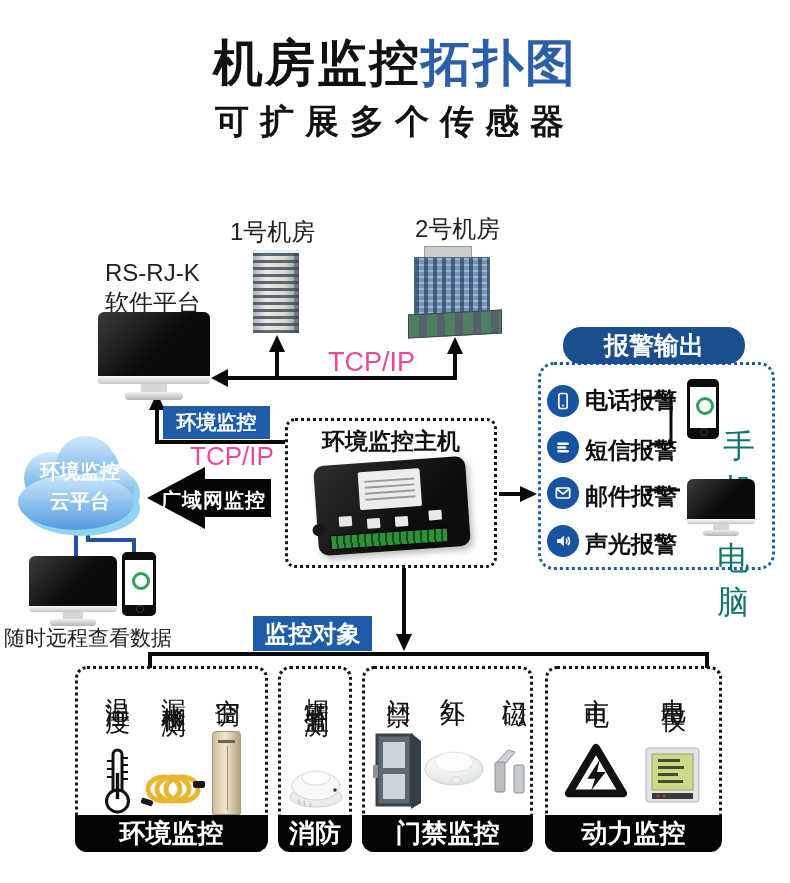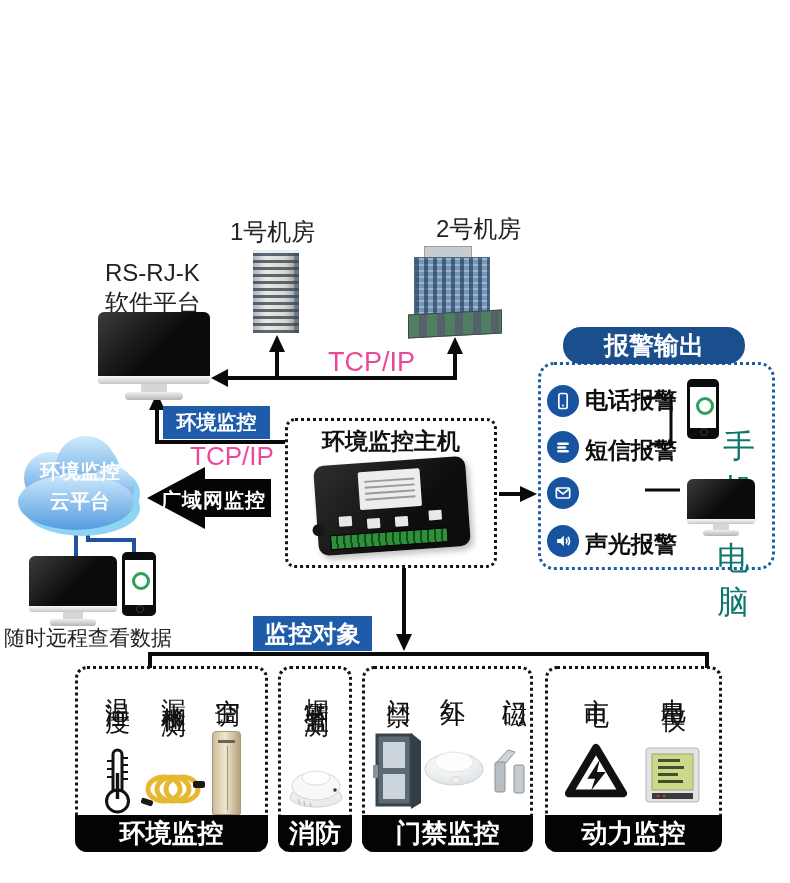--- a/index.html
+++ b/index.html
@@ -118,23 +118,29 @@
       <polygon points="157,393 149,410 165,410"></polygon>
       <polygon points="537,494 520,486 520,502"></polygon>
       <polygon points="404,651 396,634 412,634"></polygon>
     </g>
     <g stroke="#2151a3" stroke-width="4" fill="none">
       <path d="M76,526 V556"></path>
       <path d="M88,524 V540 H134 V552"></path>
     </g>
   </svg>
 
+  <div class="header">
+    <div class="title">
+      <span>机房监控</span><span class="blue">拓扑图</span>
+    </div>
+    <div class="subtitle">可扩展多个传感器</div>
+  </div>
 
   <div class="lbl center" style="left:230px;top:216px;width:96px;">1号机房</div>
-  <div class="lbl center" style="left:415px;top:213px;width:96px;margin-left:21px;">2号机房</div>
+  <div class="lbl center" style="left:415px;top:213px;width:96px;">2号机房</div>
   <div class="b1"></div>
   <div class="b2">
     <div class="b2-roof"></div>
     <div class="b2-main"></div>
     <div class="b2-base"></div>
   </div>
 
   <div class="lbl center" style="left:105px;top:258px;width:130px;line-height:1.25;">
     <div>RS-RJ-K</div>
     <div>软件平台</div>
@@ -229,20 +235,21 @@
         </svg>
     </div>
     <div class="al-item-label" style="left:44px;top:70px;">短信报警</div>
 
     <div class="al-item-circle" style="left:6px;top:112px;">
       <svg width="20" height="20" viewBox="0 0 24 24">
           <rect x="4" y="6" width="16" height="12" rx="1.5" fill="none" stroke="#fff" stroke-width="2"></rect>
           <path d="M5,7.5 12,13 19,7.5" stroke="#fff" stroke-width="2" fill="none"></path>
         </svg>
     </div>
+    <div class="al-item-label" style="left:44px;top:116px;">邮件报警</div>
 
     <div class="al-item-circle" style="left:6px;top:160px;">
       <svg width="20" height="20" viewBox="0 0 24 24">
           <polygon points="5,9.5 9,9.5 13,5.5 13,18.5 9,14.5 5,14.5" fill="#fff"></polygon>
           <path d="M15.5,9 a4.2,4.2 0 0 1 0,6" stroke="#fff" stroke-width="2" fill="none"></path>
           <path d="M17.8,7 a7.2,7.2 0 0 1 0,10" stroke="#fff" stroke-width="2" fill="none"></path>
         </svg>
     </div>
     <div class="al-item-label" style="left:44px;top:164px;">声光报警</div>
 

